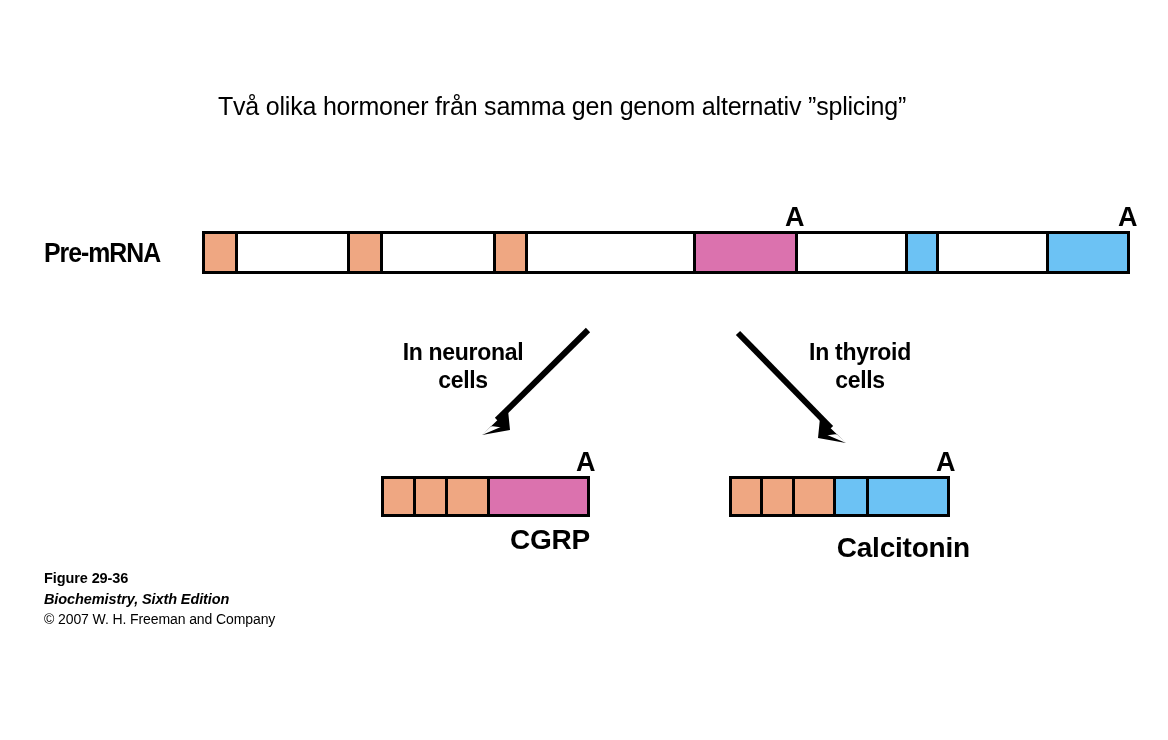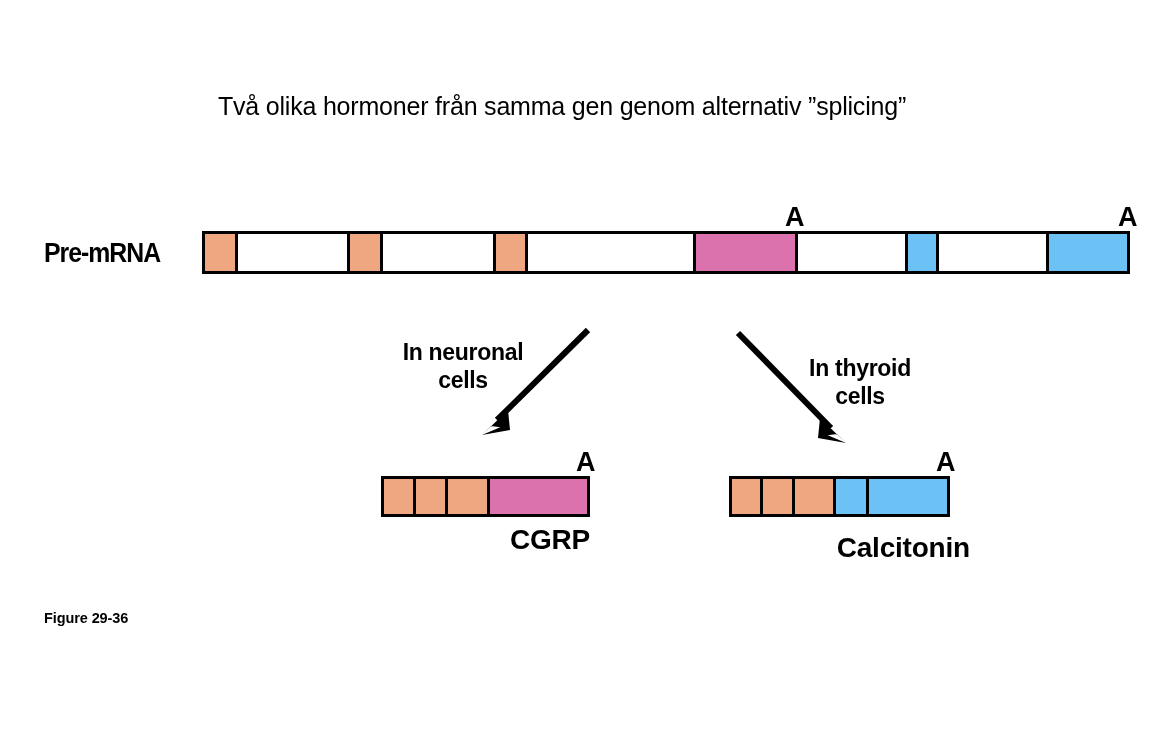--- a/index.html
+++ b/index.html
@@ -100,21 +100,21 @@
     position: absolute;
     font-size: 23px;
     font-weight: 700;
     font-family: "Liberation Sans", sans-serif;
     line-height: 1.22;
     text-align: center;
     letter-spacing: -0.3px;
     white-space: pre-line;
   }
   #caption-neuronal { left: 378px; top: 338px; width: 170px; text-align: center; }
-  #caption-thyroid  { left: 780px; top: 338px; width: 160px; margin-top: 16px; }
+  #caption-thyroid  { left: 780px; top: 338px; width: 160px; }
 
   
   .arrow-svg {
     position: absolute;
     overflow: visible;
   }
   #arrow-neuronal { left: 470px; top: 322px; }
   #arrow-thyroid  { left: 728px; top: 322px; }
 
   
@@ -137,21 +137,20 @@
     top: 568px;
     width: 330px;
     font-family: "Liberation Sans", sans-serif;
     color: #000;
   }
   .credit-figure {
     font-size: 14.5px;
     font-weight: 700;
     letter-spacing: -0.1px;
     line-height: 1.42;
-    margin-top: 40px;
   }
   .credit-book {
     font-size: 14.5px;
     font-weight: 700;
     font-style: italic;
     letter-spacing: -0.1px;
     line-height: 1.42;
   }
   .credit-copy {
     font-size: 14px;
@@ -215,13 +214,15 @@
     <div class="seg first" style="background: rgb(239, 167, 130); flex: 31 0 0px;"></div>
     <div class="seg" style="background: rgb(239, 167, 130); flex: 31 0 0px;"></div>
     <div class="seg" style="background: rgb(239, 167, 130); flex: 41 0 0px;"></div>
     <div class="seg" style="background: rgb(108, 194, 244); flex: 33 0 0px;"></div>
     <div class="seg" style="background: rgb(108, 194, 244); flex: 85 0 0px;"></div>
   </div>
 <div class="product-name" id="name-calcitonin">Calcitonin</div>
 
 <div class="credit">
   <div class="credit-figure">Figure 29-36</div>
+  <div class="credit-book">Biochemistry, Sixth Edition</div>
+  <div class="credit-copy">© 2007 W. H. Freeman and Company</div>
 </div>
 
 </body></html>

